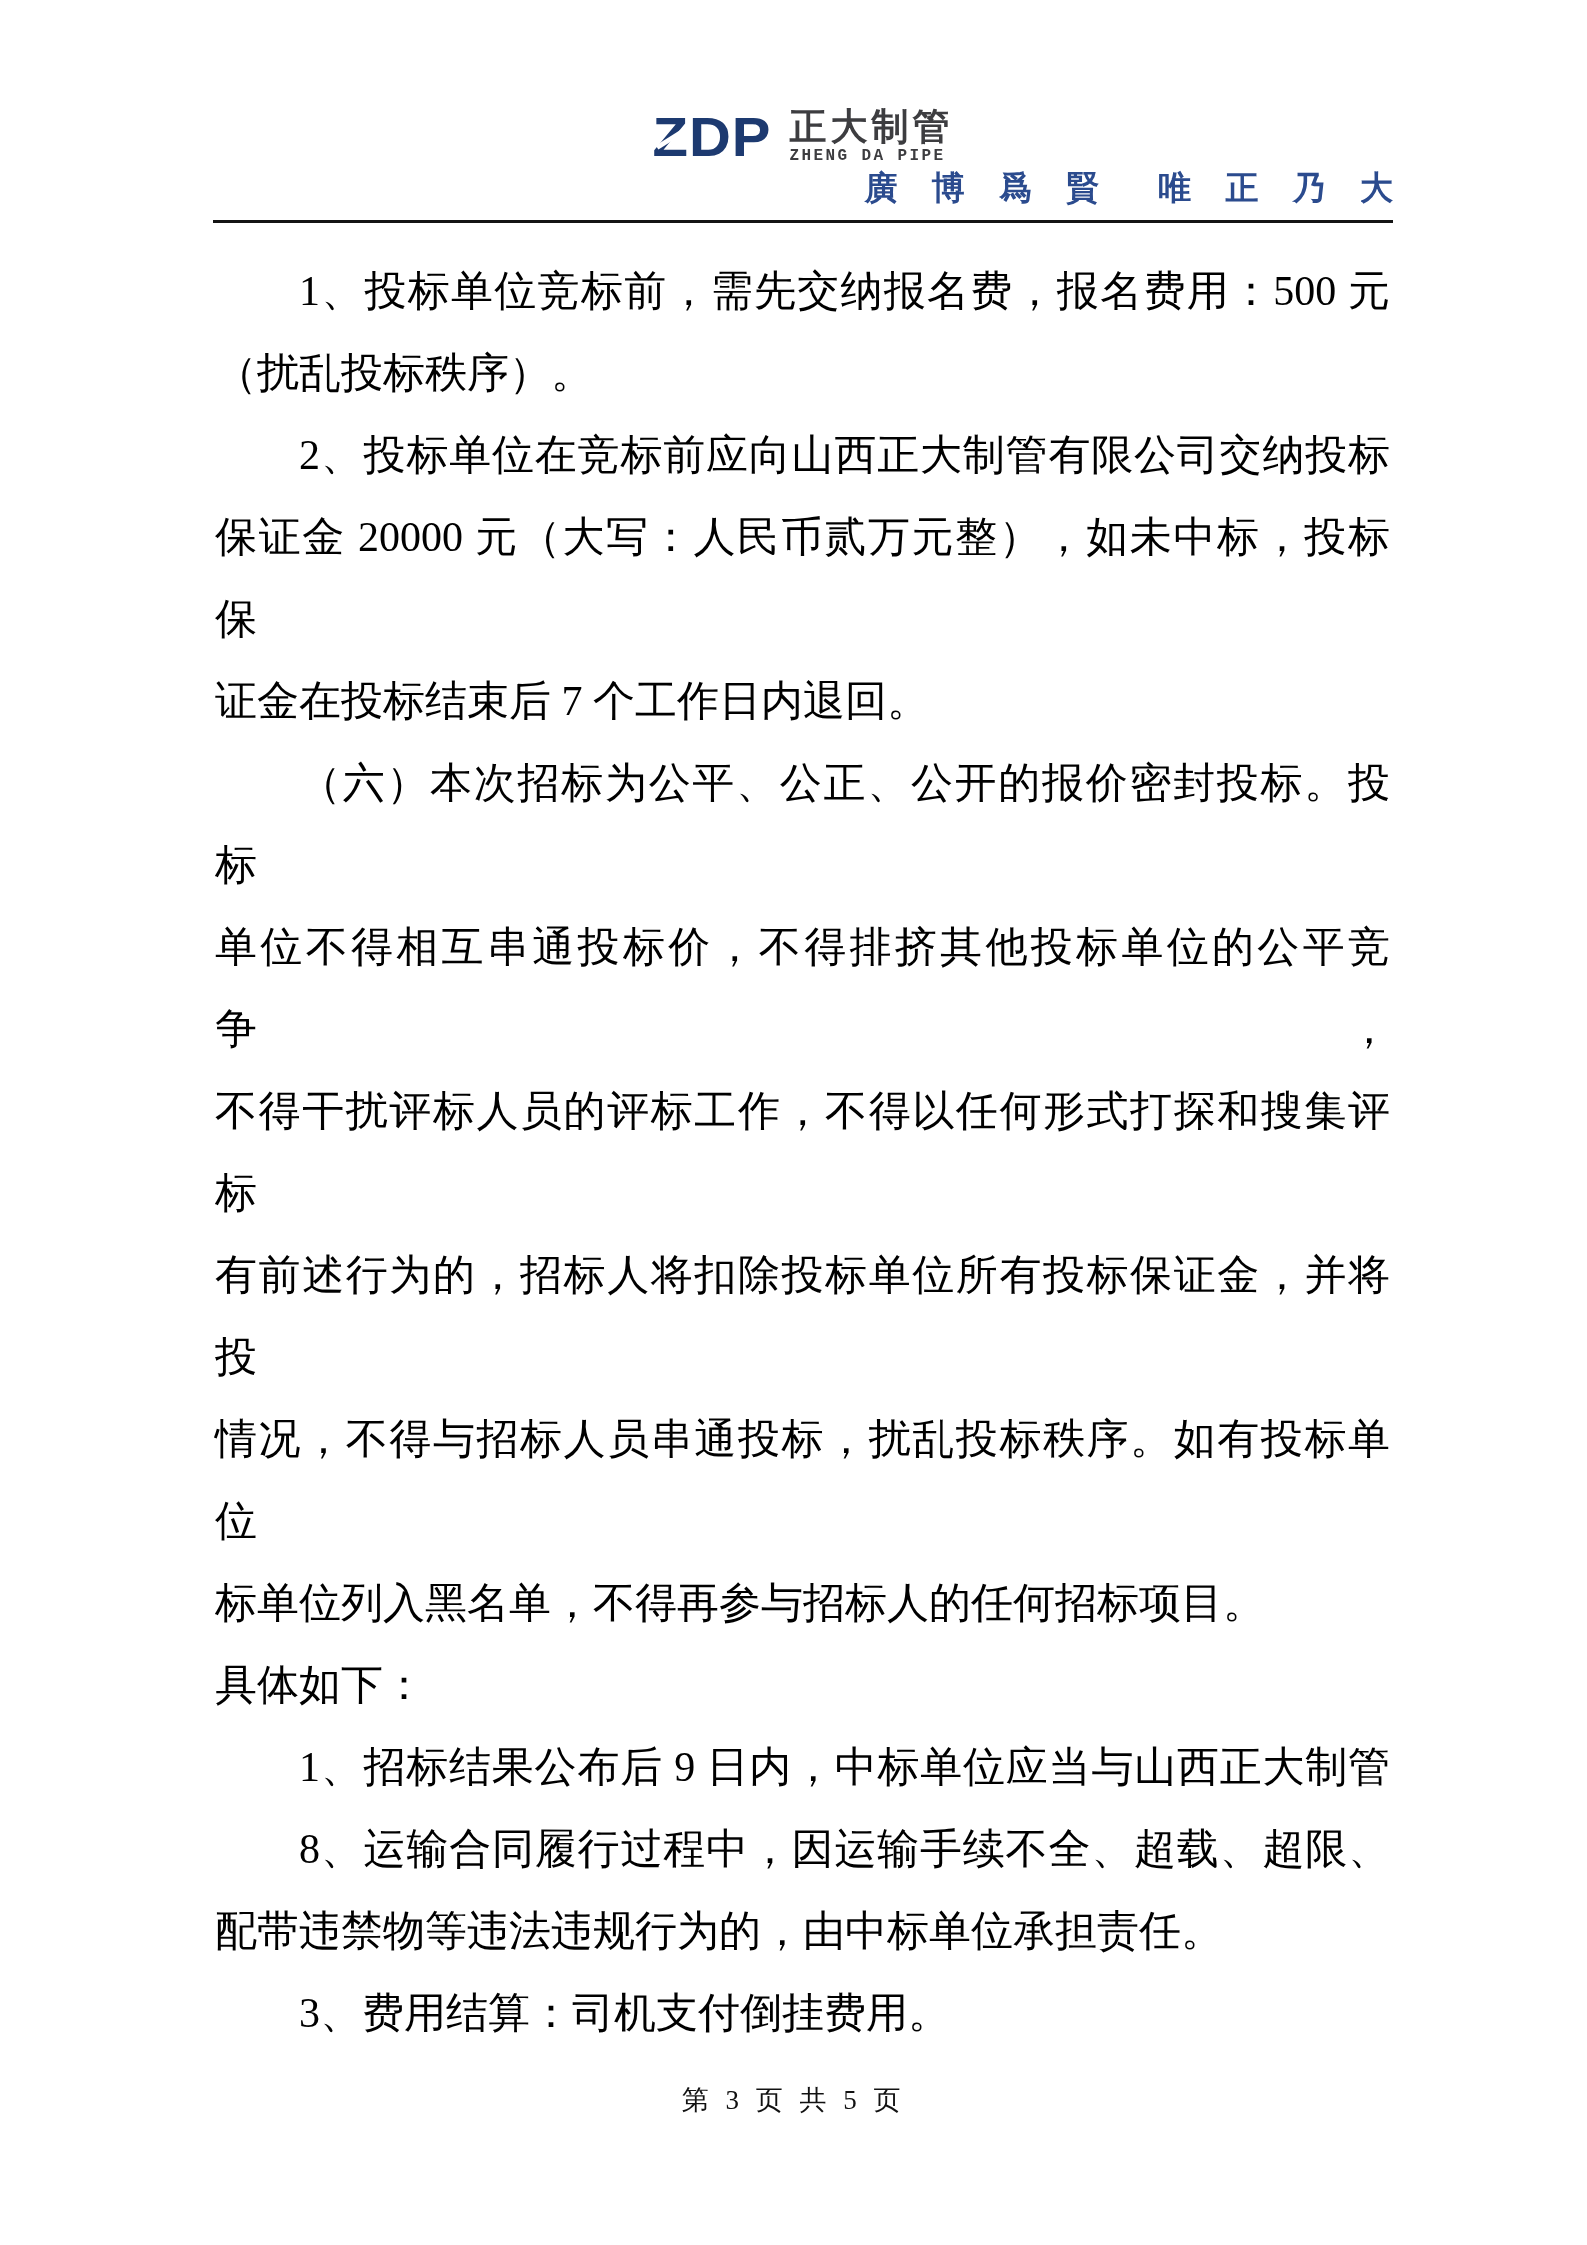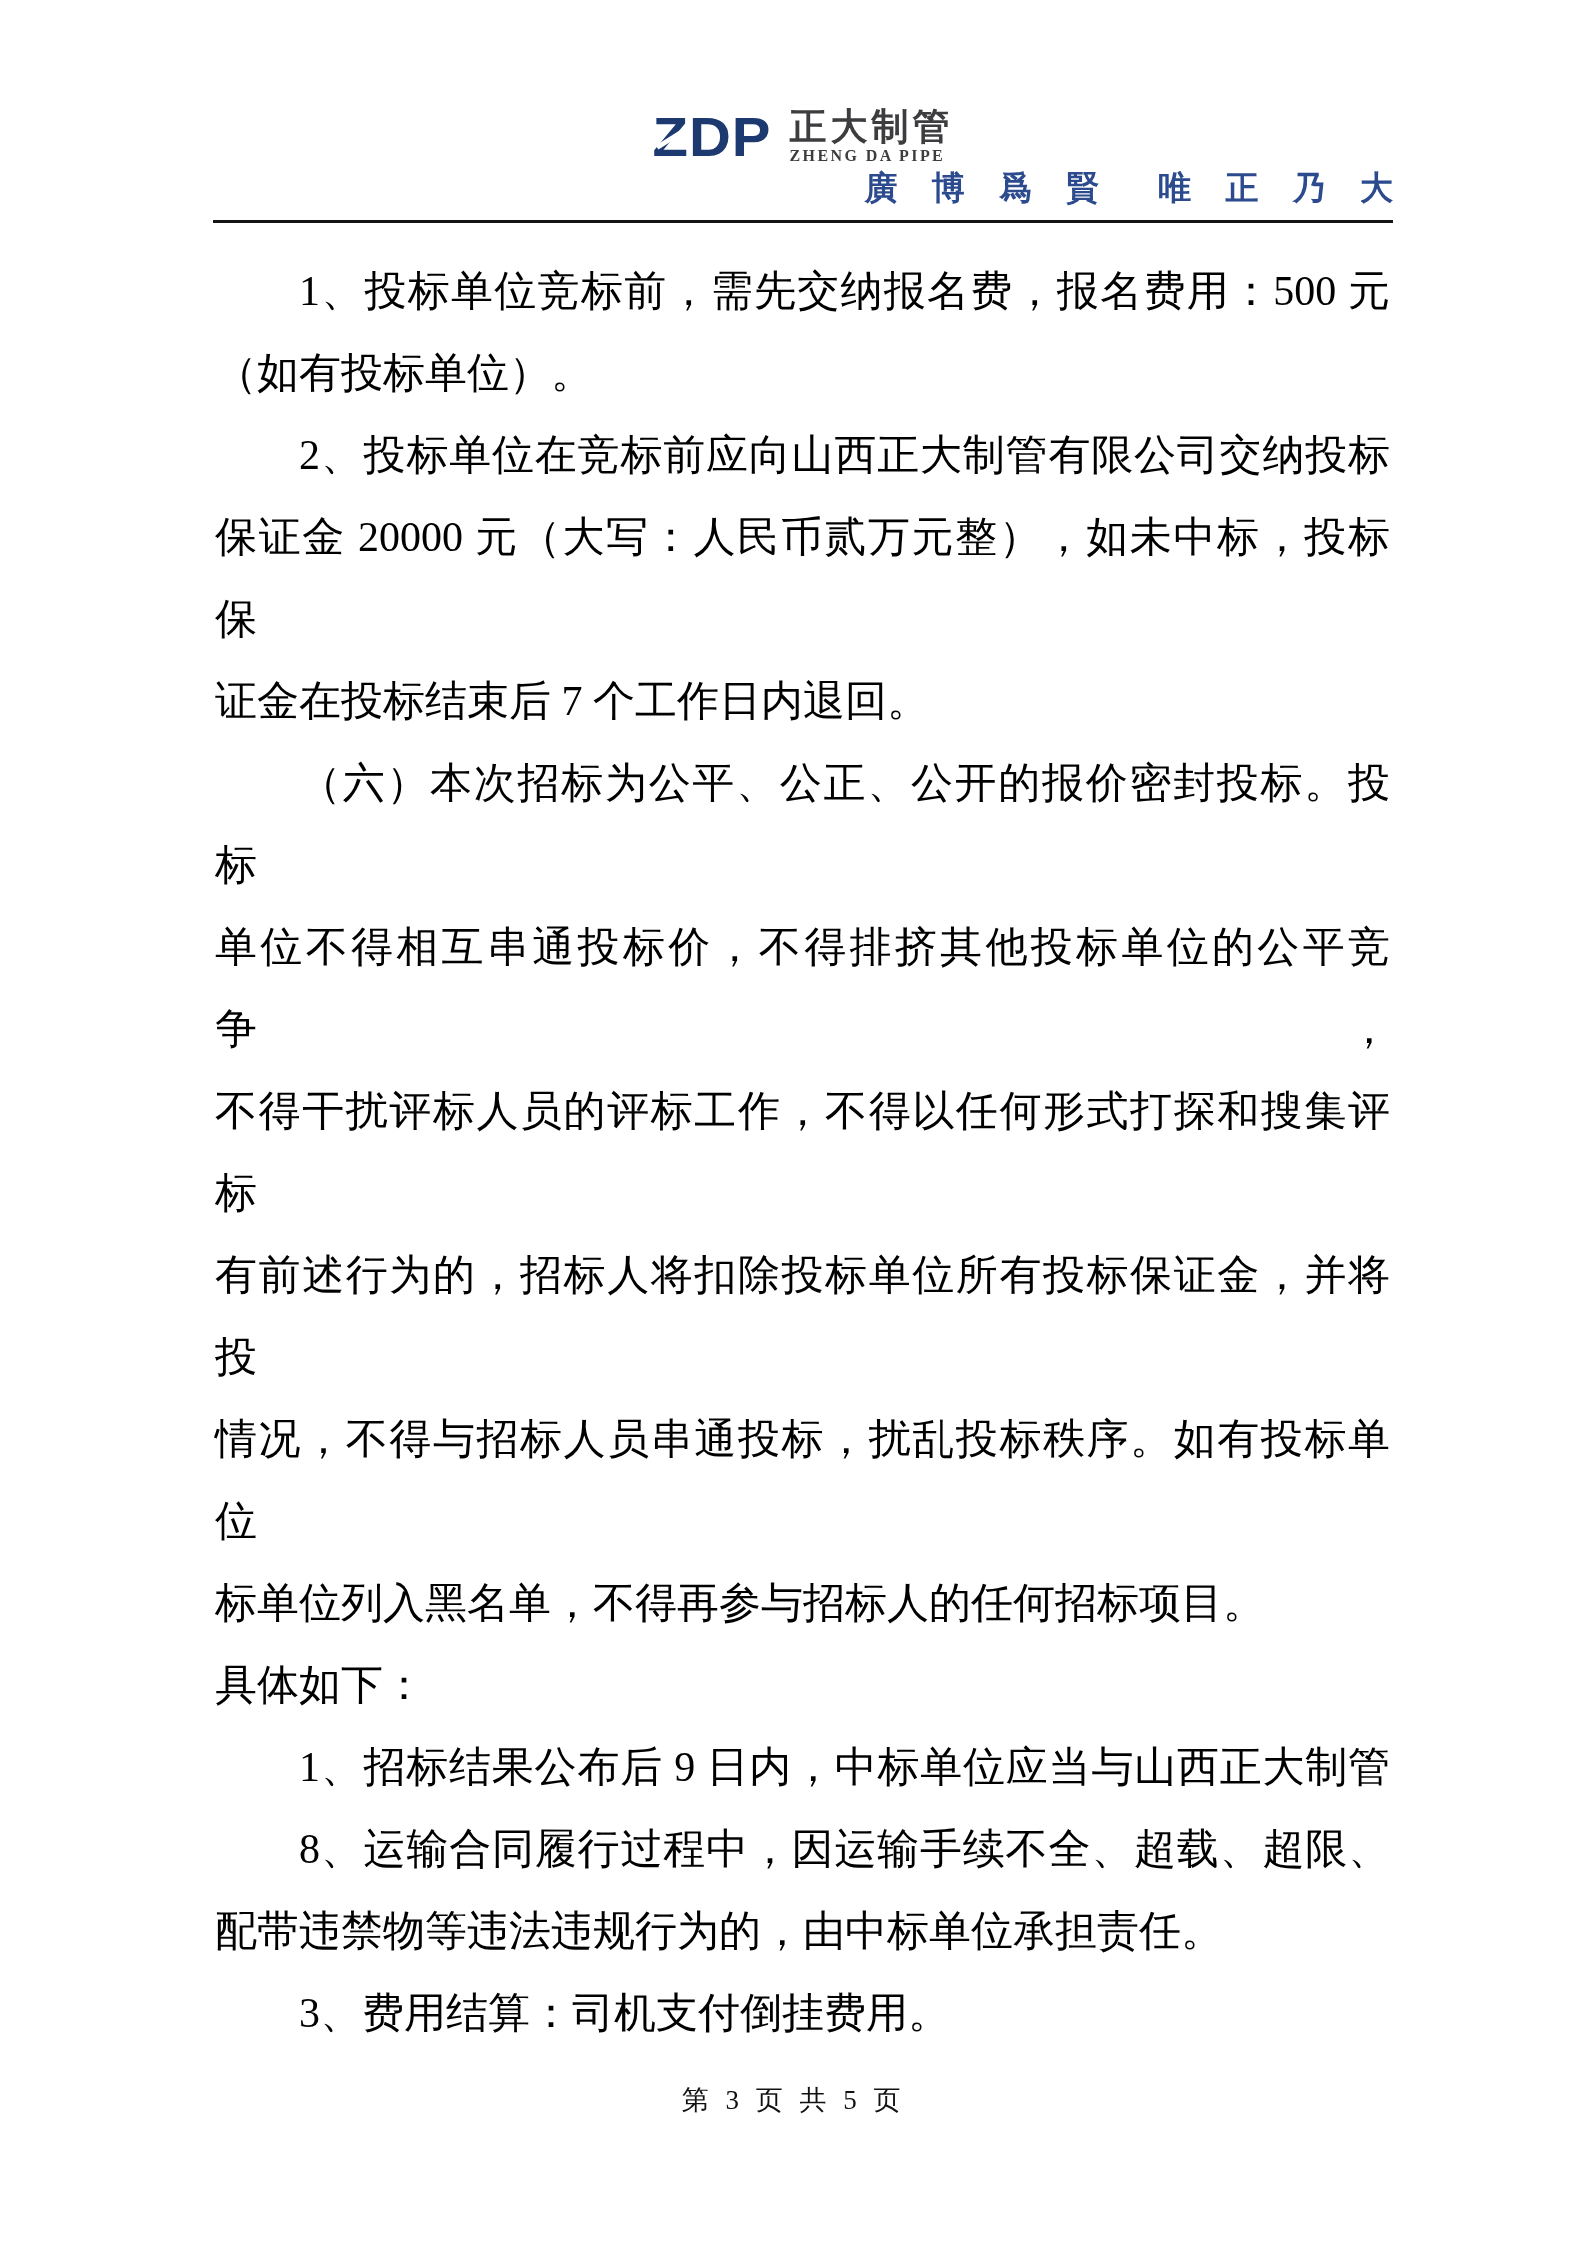--- a/index.html
+++ b/index.html
@@ -63,21 +63,21 @@
   }
   .logo-name-cn {
     font-family: "Liberation Sans", "DejaVu Sans", sans-serif;
     font-weight: 700;
     font-size: 37px;
     line-height: 1.05;
     color: #3d3d40;
     letter-spacing: 4px;
   }
   .logo-name-en {
-    font-family: Liberation Serif, serif;
+    font-family: Liberation Mono, monospace;
     font-weight: 700;
     font-size: 16px;
     line-height: 1.15;
     color: #3d3d40;
     letter-spacing: 2.4px;
   }
   .motto {
     margin-left: auto;
     align-self: center;
     font-size: 33px;
@@ -135,21 +135,21 @@
           <div class="logo-name-cn">正大制管</div>
           <div class="logo-name-en">ZHENG DA PIPE</div>
         </div>
       </div>
       <div class="motto">廣 博 爲 賢　唯 正 乃 大</div>
     </div>
   </div>
 
   <div class="content">
     <div class="line indent fill">1、投标单位竞标前，需先交纳报名费，报名费用：500 元</div>
-    <div class="line">（如有投标单位）。</div>
+    <div class="line">（扰乱投标秩序）。</div>
     <div class="line indent fill">2、投标单位在竞标前应向山西正大制管有限公司交纳投标</div>
     <div class="line fill">保证金 20000 元（大写：人民币贰万元整），如未中标，投标保</div>
     <div class="line">证金在投标结束后 7 个工作日内退回。</div>
     <div class="line indent fill">（六）本次招标为公平、公正、公开的报价密封投标。投标</div>
     <div class="line fill">单位不得相互串通投标价，不得排挤其他投标单位的公平竞争，</div>
     <div class="line fill">不得干扰评标人员的评标工作，不得以任何形式打探和搜集评标</div>
     <div class="line fill">有前述行为的，招标人将扣除投标单位所有投标保证金，并将投</div>
     <div class="line fill">情况，不得与招标人员串通投标，扰乱投标秩序。如有投标单位</div>
     <div class="line">标单位列入黑名单，不得再参与招标人的任何招标项目。</div>
     <div class="line">具体如下：</div>

